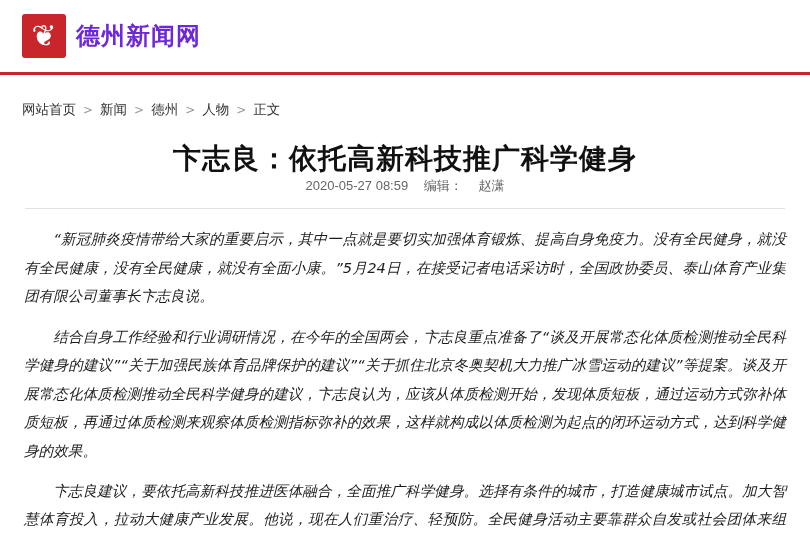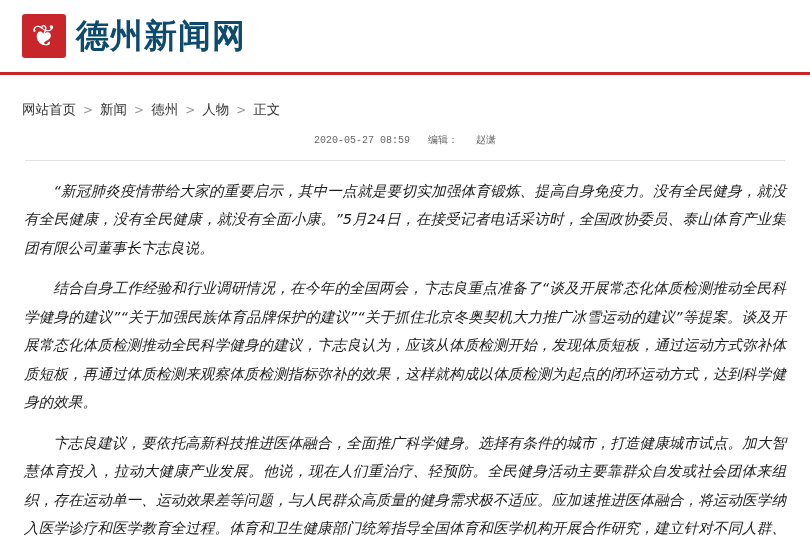--- a/index.html
+++ b/index.html
@@ -43,24 +43,24 @@
     left: 0; top: 0; right: 0; bottom: 0;
     display: flex;
     align-items: center;
     justify-content: center;
     color: #ffffff;
     font-size: 30px;
     line-height: 1;
     font-family: "DejaVu Sans", sans-serif;
   }
   .logo-text {
-    font-size: 33px;
+    font-size: 24px;
     font-weight: bold;
     letter-spacing: 1px;
-    color: #0c4a6e;
+    color: #6d28d9;
     font-family: "DejaVu Sans", "Liberation Sans", sans-serif;
   }
   .header-rule {
     height: 3px;
     background: #c9262b;
     width: 100%;
   }
   
   .breadcrumb {
     padding: 26px 7px 0 22px;
@@ -87,24 +87,24 @@
     font-size: 28px;
     font-weight: bold;
     color: #111;
     margin: 22px 40px 0 40px;
     letter-spacing: 1px;
     line-height: 1.3;
     font-family: "DejaVu Sans", "Liberation Sans", sans-serif;
   }
   .article-meta {
     text-align: center;
-    font-size: 10px;
+    font-size: 13px;
     color: #666;
-    margin-top: 14px;
-    font-family: Liberation Mono, monospace;
+    margin-top: 0;
+    font-family: Liberation Sans, sans-serif;
   }
   .article-meta .meta-item {
     margin: 0 6px;
   }
   .meta-divider {
     width: 760px;
     height: 1px;
     background: #e2e2e2;
     margin: 13px auto 0 auto;
   }
@@ -141,20 +141,21 @@
     <span class="sep">&gt;</span>
     <a class="crumb" href="#">新闻</a>
     <span class="sep">&gt;</span>
     <a class="crumb" href="#">德州</a>
     <span class="sep">&gt;</span>
     <a class="crumb" href="#">人物</a>
     <span class="sep">&gt;</span>
     <span class="crumb">正文</span>
   </div>
 
+  <h1 class="article-title">卞志良：依托高新科技推广科学健身</h1>
 
   <div class="article-meta">
     <span class="meta-item">2020-05-27 08:59</span>
     <span class="meta-item">编辑：</span>
     <span class="meta-item">赵潇</span>
   </div>
   <div class="meta-divider"></div>
 
   <div class="article-body">
     <p>“新冠肺炎疫情带给大家的重要启示，其中一点就是要切实加强体育锻炼、提高自身免疫力。没有全民健身，就没有全民健康，没有全民健康，就没有全面小康。”5月24日，在接受记者电话采访时，全国政协委员、泰山体育产业集团有限公司董事长卞志良说。</p>

